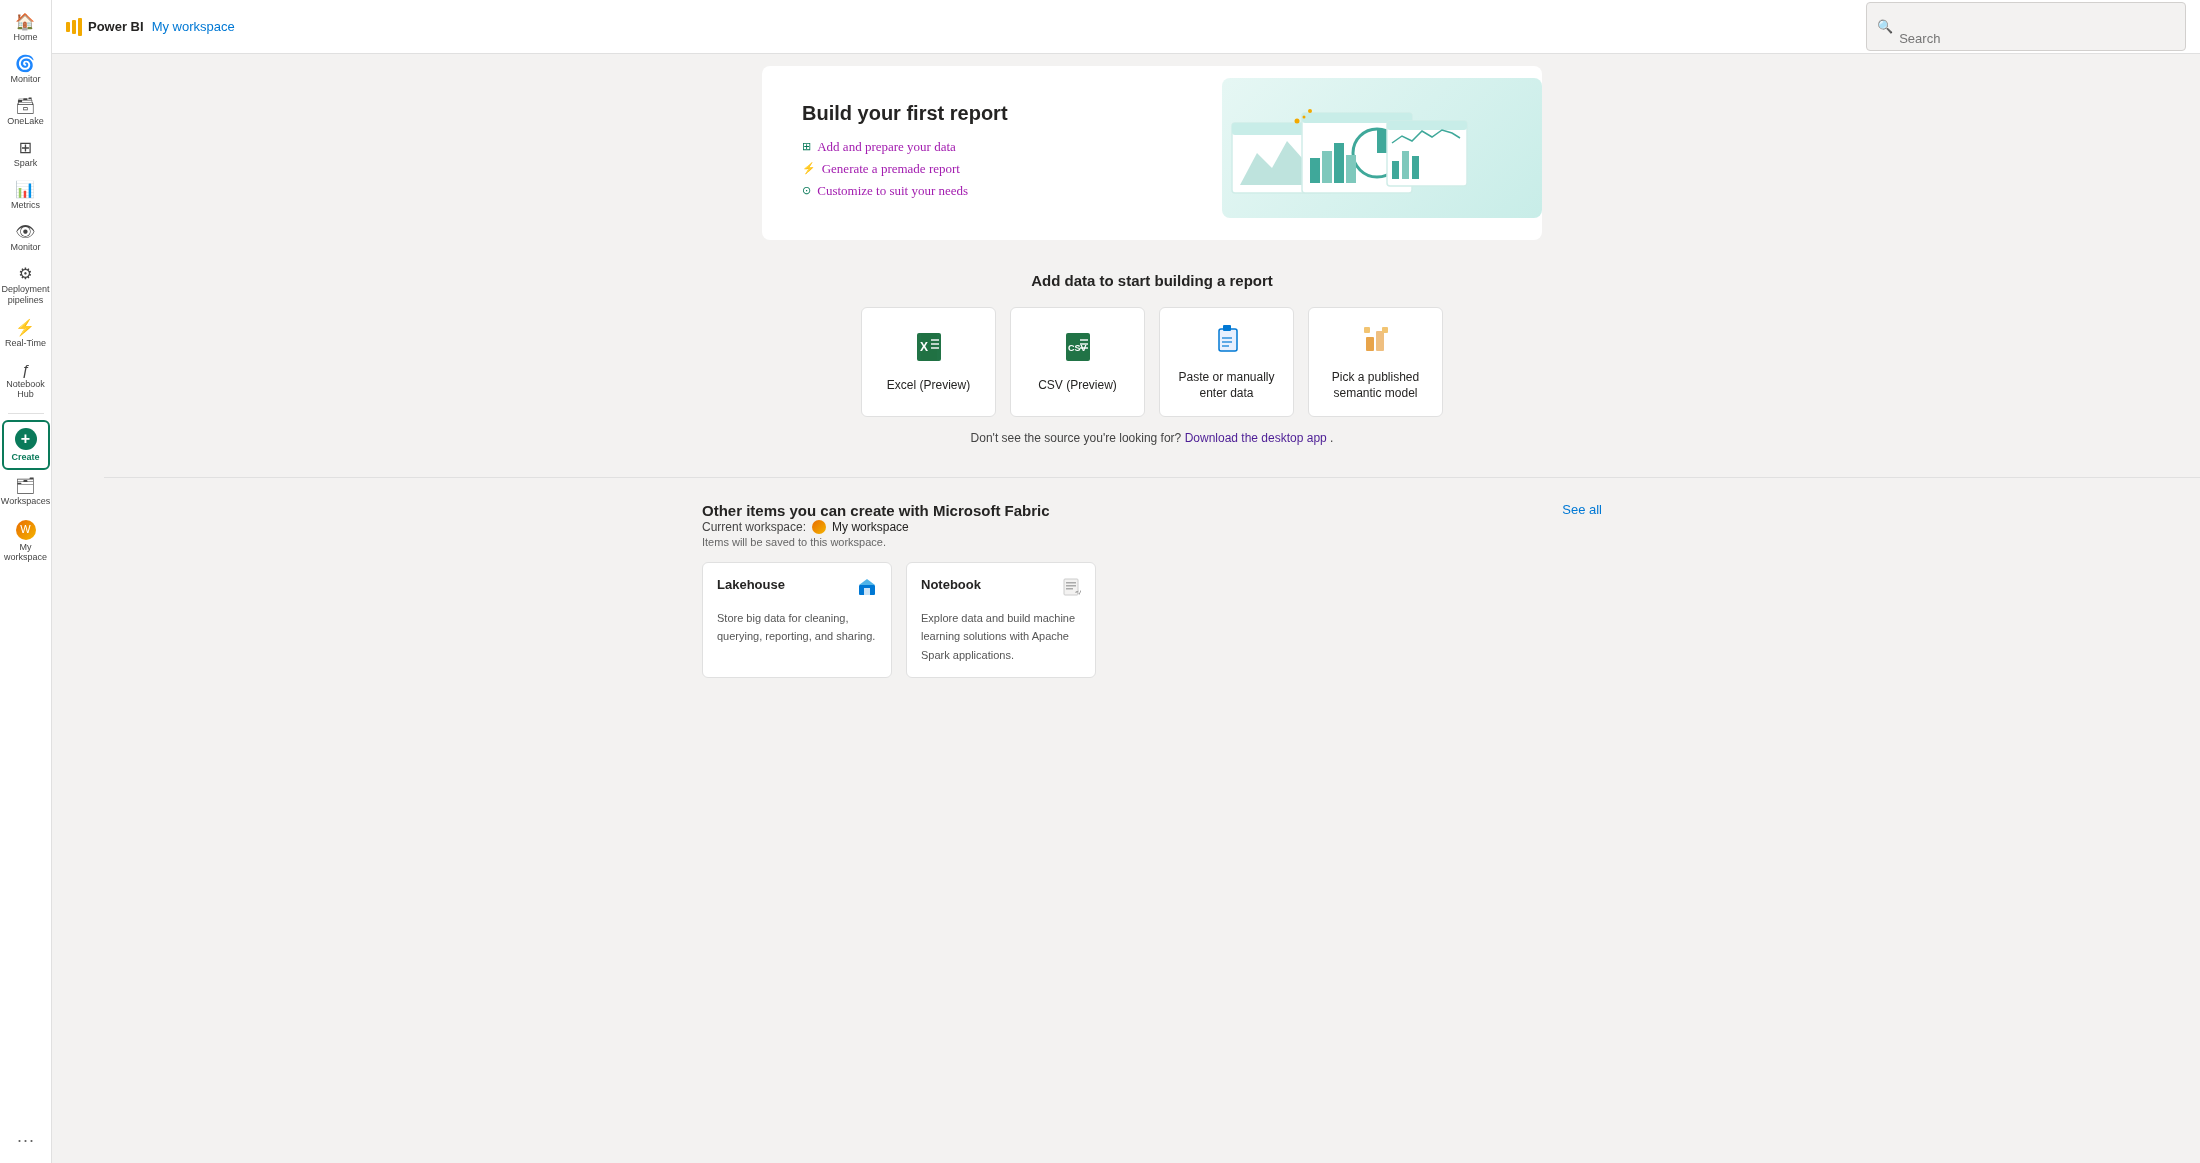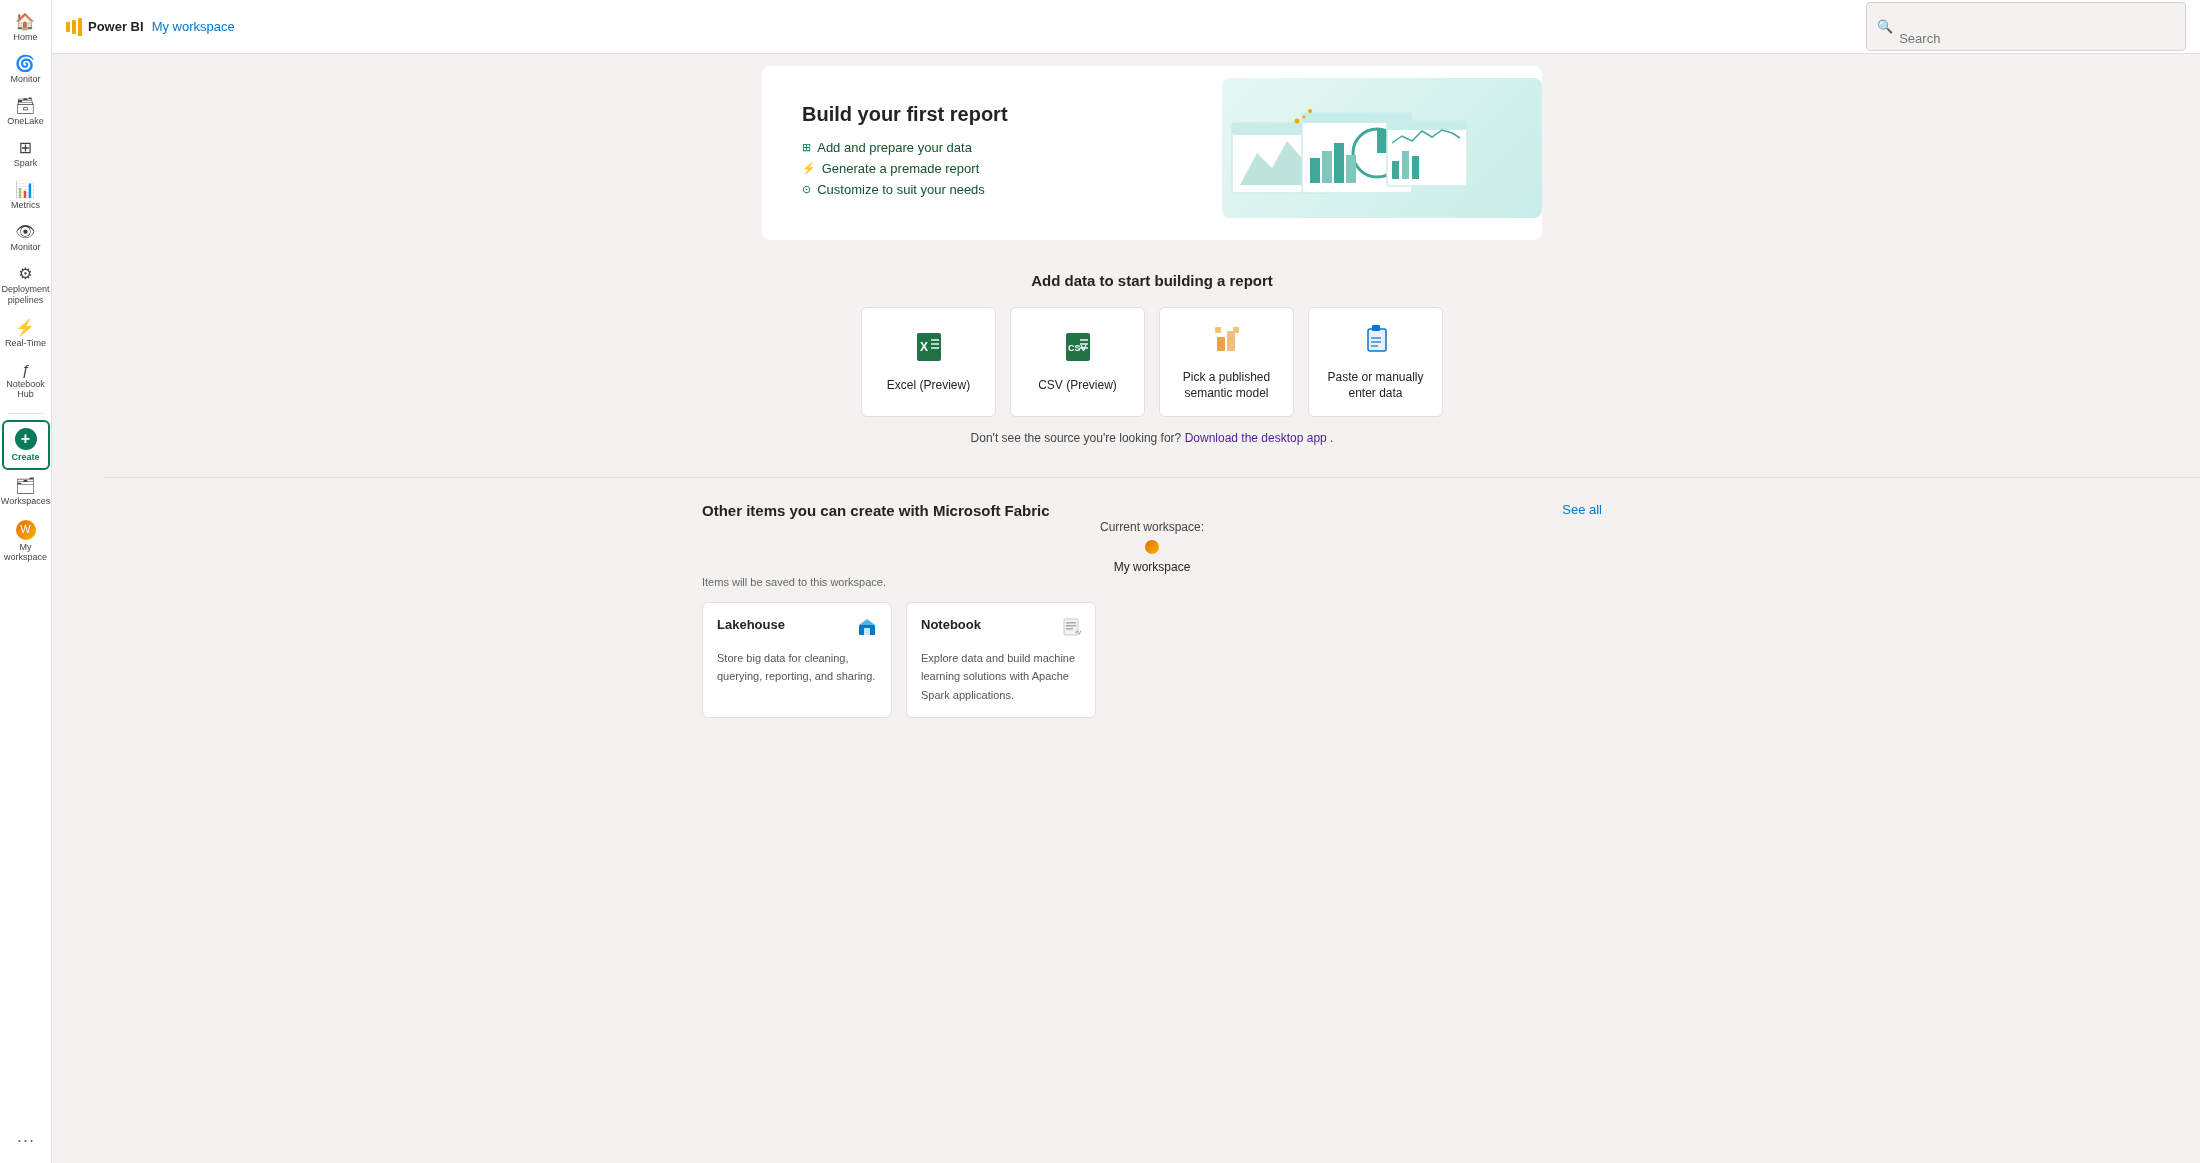--- a/index.html
+++ b/index.html
@@ -149,25 +149,26 @@
       cursor: pointer;
       font-size: 14px;
       color: #666;
       background: none;
       border: none;
     }
     .hero-text h2 { font-size: 20px; font-weight: 600; color: #252423; margin-bottom: 14px; }
     .hero-text ul { list-style: none; }
     .hero-text ul li {
       font-size: 13px;
-      color: #14532d;
+      color: #a21caf;
       margin-bottom: 6px;
       display: flex;
       align-items: center;
       gap: 6px;
+      font-family: Liberation Serif, serif;
     }
     .hero-text ul li::before { content: '⊞'; color: #0a7a5a; font-size: 11px; }
     .hero-text ul li:nth-child(2)::before { content: '⚡'; color: #0a7a5a; font-size: 11px; }
     .hero-text ul li:nth-child(3)::before { content: '⊙'; color: #0a7a5a; font-size: 11px; }
     .hero-image {
       width: 280px;
       height: 110px;
       flex-shrink: 0;
       position: relative;
     }
@@ -245,21 +246,20 @@
     }
     .other-title { font-size: 15px; font-weight: 600; color: #252423; }
     .see-all { font-size: 13px; color: #0078d4; cursor: pointer; text-decoration: none; }
     .workspace-info {
       display: flex;
       align-items: center;
       gap: 6px;
       font-size: 12px;
       color: #444;
       margin-bottom: 2px;
-      flex-direction: column;
     }
     .workspace-dot {
       width: 14px; height: 14px;
       background: linear-gradient(135deg, #e86c00, #f4b400);
       border-radius: 50%;
       display: inline-block;
     }
     .workspace-name { color: #252423; font-weight: 500; }
     .workspace-saved { font-size: 11px; color: #666; margin-bottom: 14px; }
 
@@ -442,42 +442,42 @@
             <text x="6" y="20" font-size="9" font-weight="bold" fill="#fff" font-family="Arial">CSV</text>
             <rect x="18" y="8" width="8" height="2" fill="#fff" opacity="0.7"></rect>
             <rect x="18" y="12" width="8" height="2" fill="#fff" opacity="0.7"></rect>
             <rect x="18" y="16" width="8" height="2" fill="#fff" opacity="0.7"></rect>
           </svg>
         </span>
         <span class="card-label">CSV (Preview)</span>
       </div>
 
       <div class="data-card">
-        <span class="card-icon semantic-icon">
-          <svg width="32" height="32" viewBox="0 0 32 32">
-            <rect x="6" y="14" width="8" height="14" rx="1" fill="#e8a44a"></rect>
-            <rect x="16" y="8" width="8" height="20" rx="1" fill="#e8a44a" opacity="0.7"></rect>
-            <rect x="4" y="4" width="6" height="6" rx="1" fill="#f2c472"></rect>
-            <rect x="22" y="4" width="6" height="6" rx="1" fill="#f2c472"></rect>
-          </svg>
-        </span>
-        <span class="card-label">Pick a published semantic model</span>
-      </div>
-
-      <div class="data-card">
         <span class="card-icon paste-icon">
           <svg width="32" height="32" viewBox="0 0 32 32">
             <rect x="8" y="6" width="18" height="22" rx="2" fill="#e8f0fe" stroke="#0078d4" stroke-width="1.5"></rect>
             <rect x="12" y="2" width="8" height="6" rx="1" fill="#0078d4"></rect>
             <rect x="11" y="14" width="10" height="2" fill="#0078d4" opacity="0.6"></rect>
             <rect x="11" y="18" width="10" height="2" fill="#0078d4" opacity="0.6"></rect>
             <rect x="11" y="22" width="7" height="2" fill="#0078d4" opacity="0.6"></rect>
           </svg>
         </span>
         <span class="card-label">Paste or manually enter data</span>
+      </div>
+
+      <div class="data-card">
+        <span class="card-icon semantic-icon">
+          <svg width="32" height="32" viewBox="0 0 32 32">
+            <rect x="6" y="14" width="8" height="14" rx="1" fill="#e8a44a"></rect>
+            <rect x="16" y="8" width="8" height="20" rx="1" fill="#e8a44a" opacity="0.7"></rect>
+            <rect x="4" y="4" width="6" height="6" rx="1" fill="#f2c472"></rect>
+            <rect x="22" y="4" width="6" height="6" rx="1" fill="#f2c472"></rect>
+          </svg>
+        </span>
+        <span class="card-label">Pick a published semantic model</span>
       </div>
     </div>
     <div class="desktop-link">
       <span>Don't see the source you're looking for?</span>
       <a href="#">Download the desktop app</a>
       <span>.</span>
     </div>
   </div>
 
   <hr class="section-divider">

